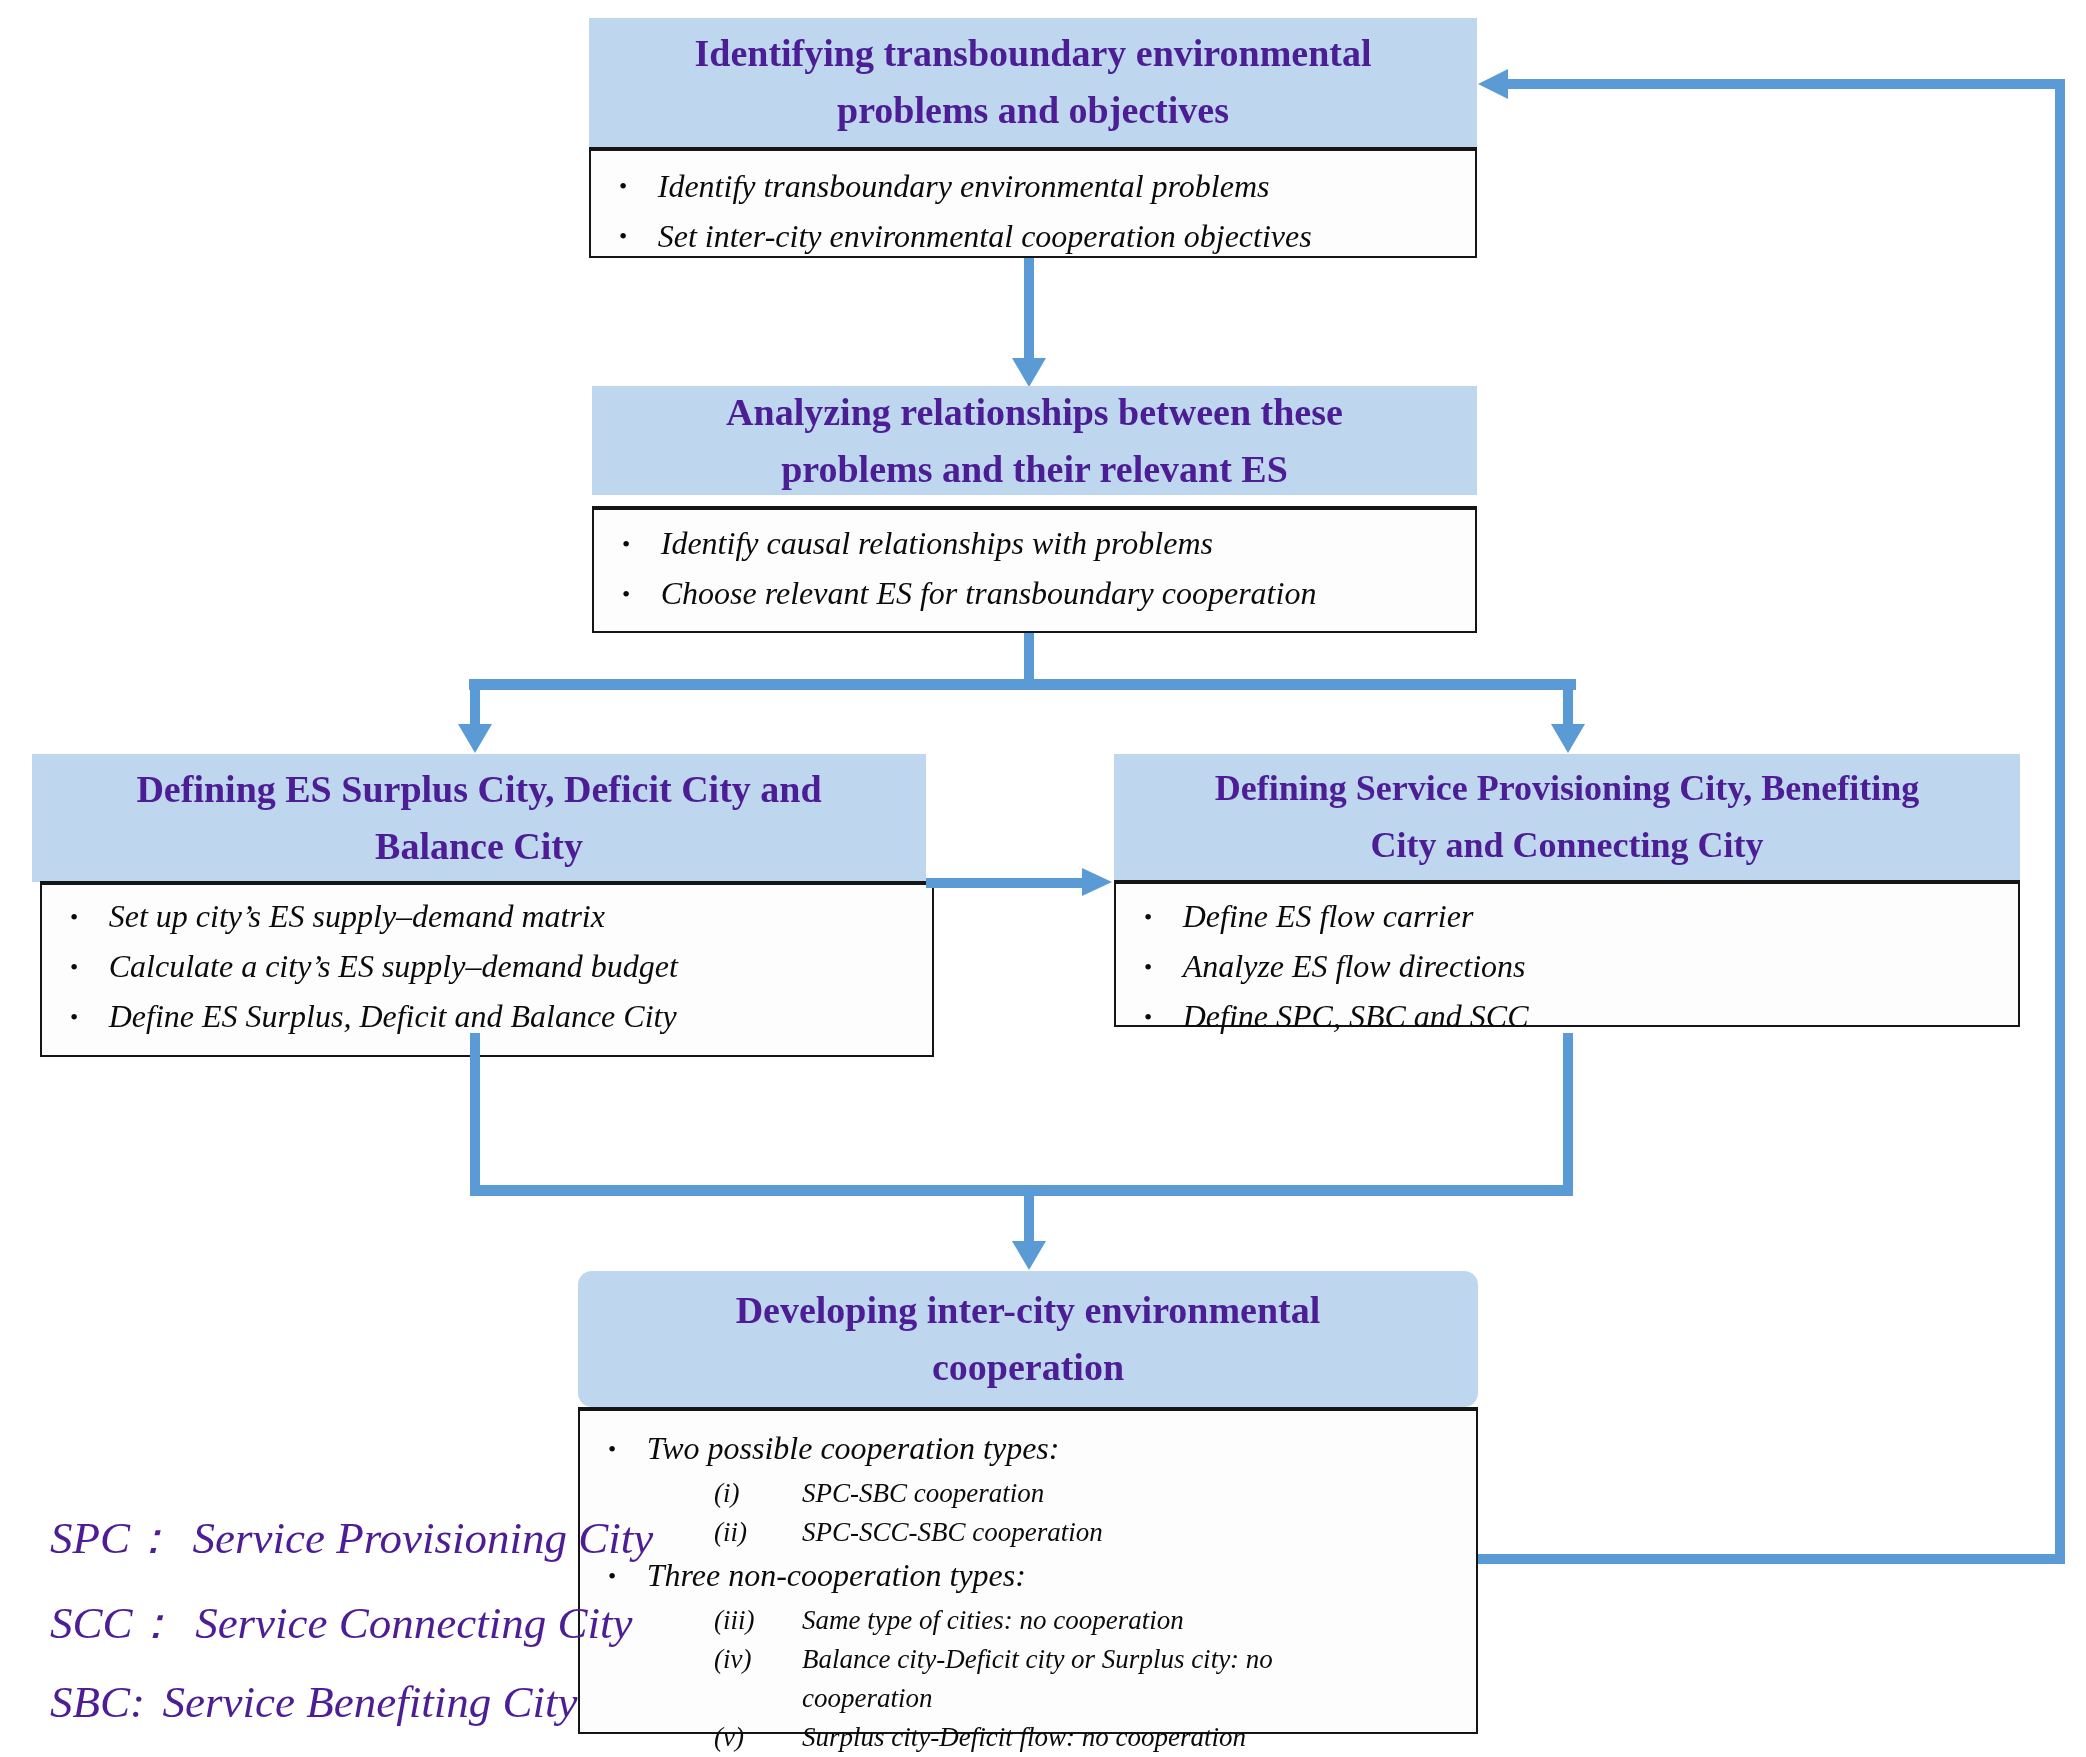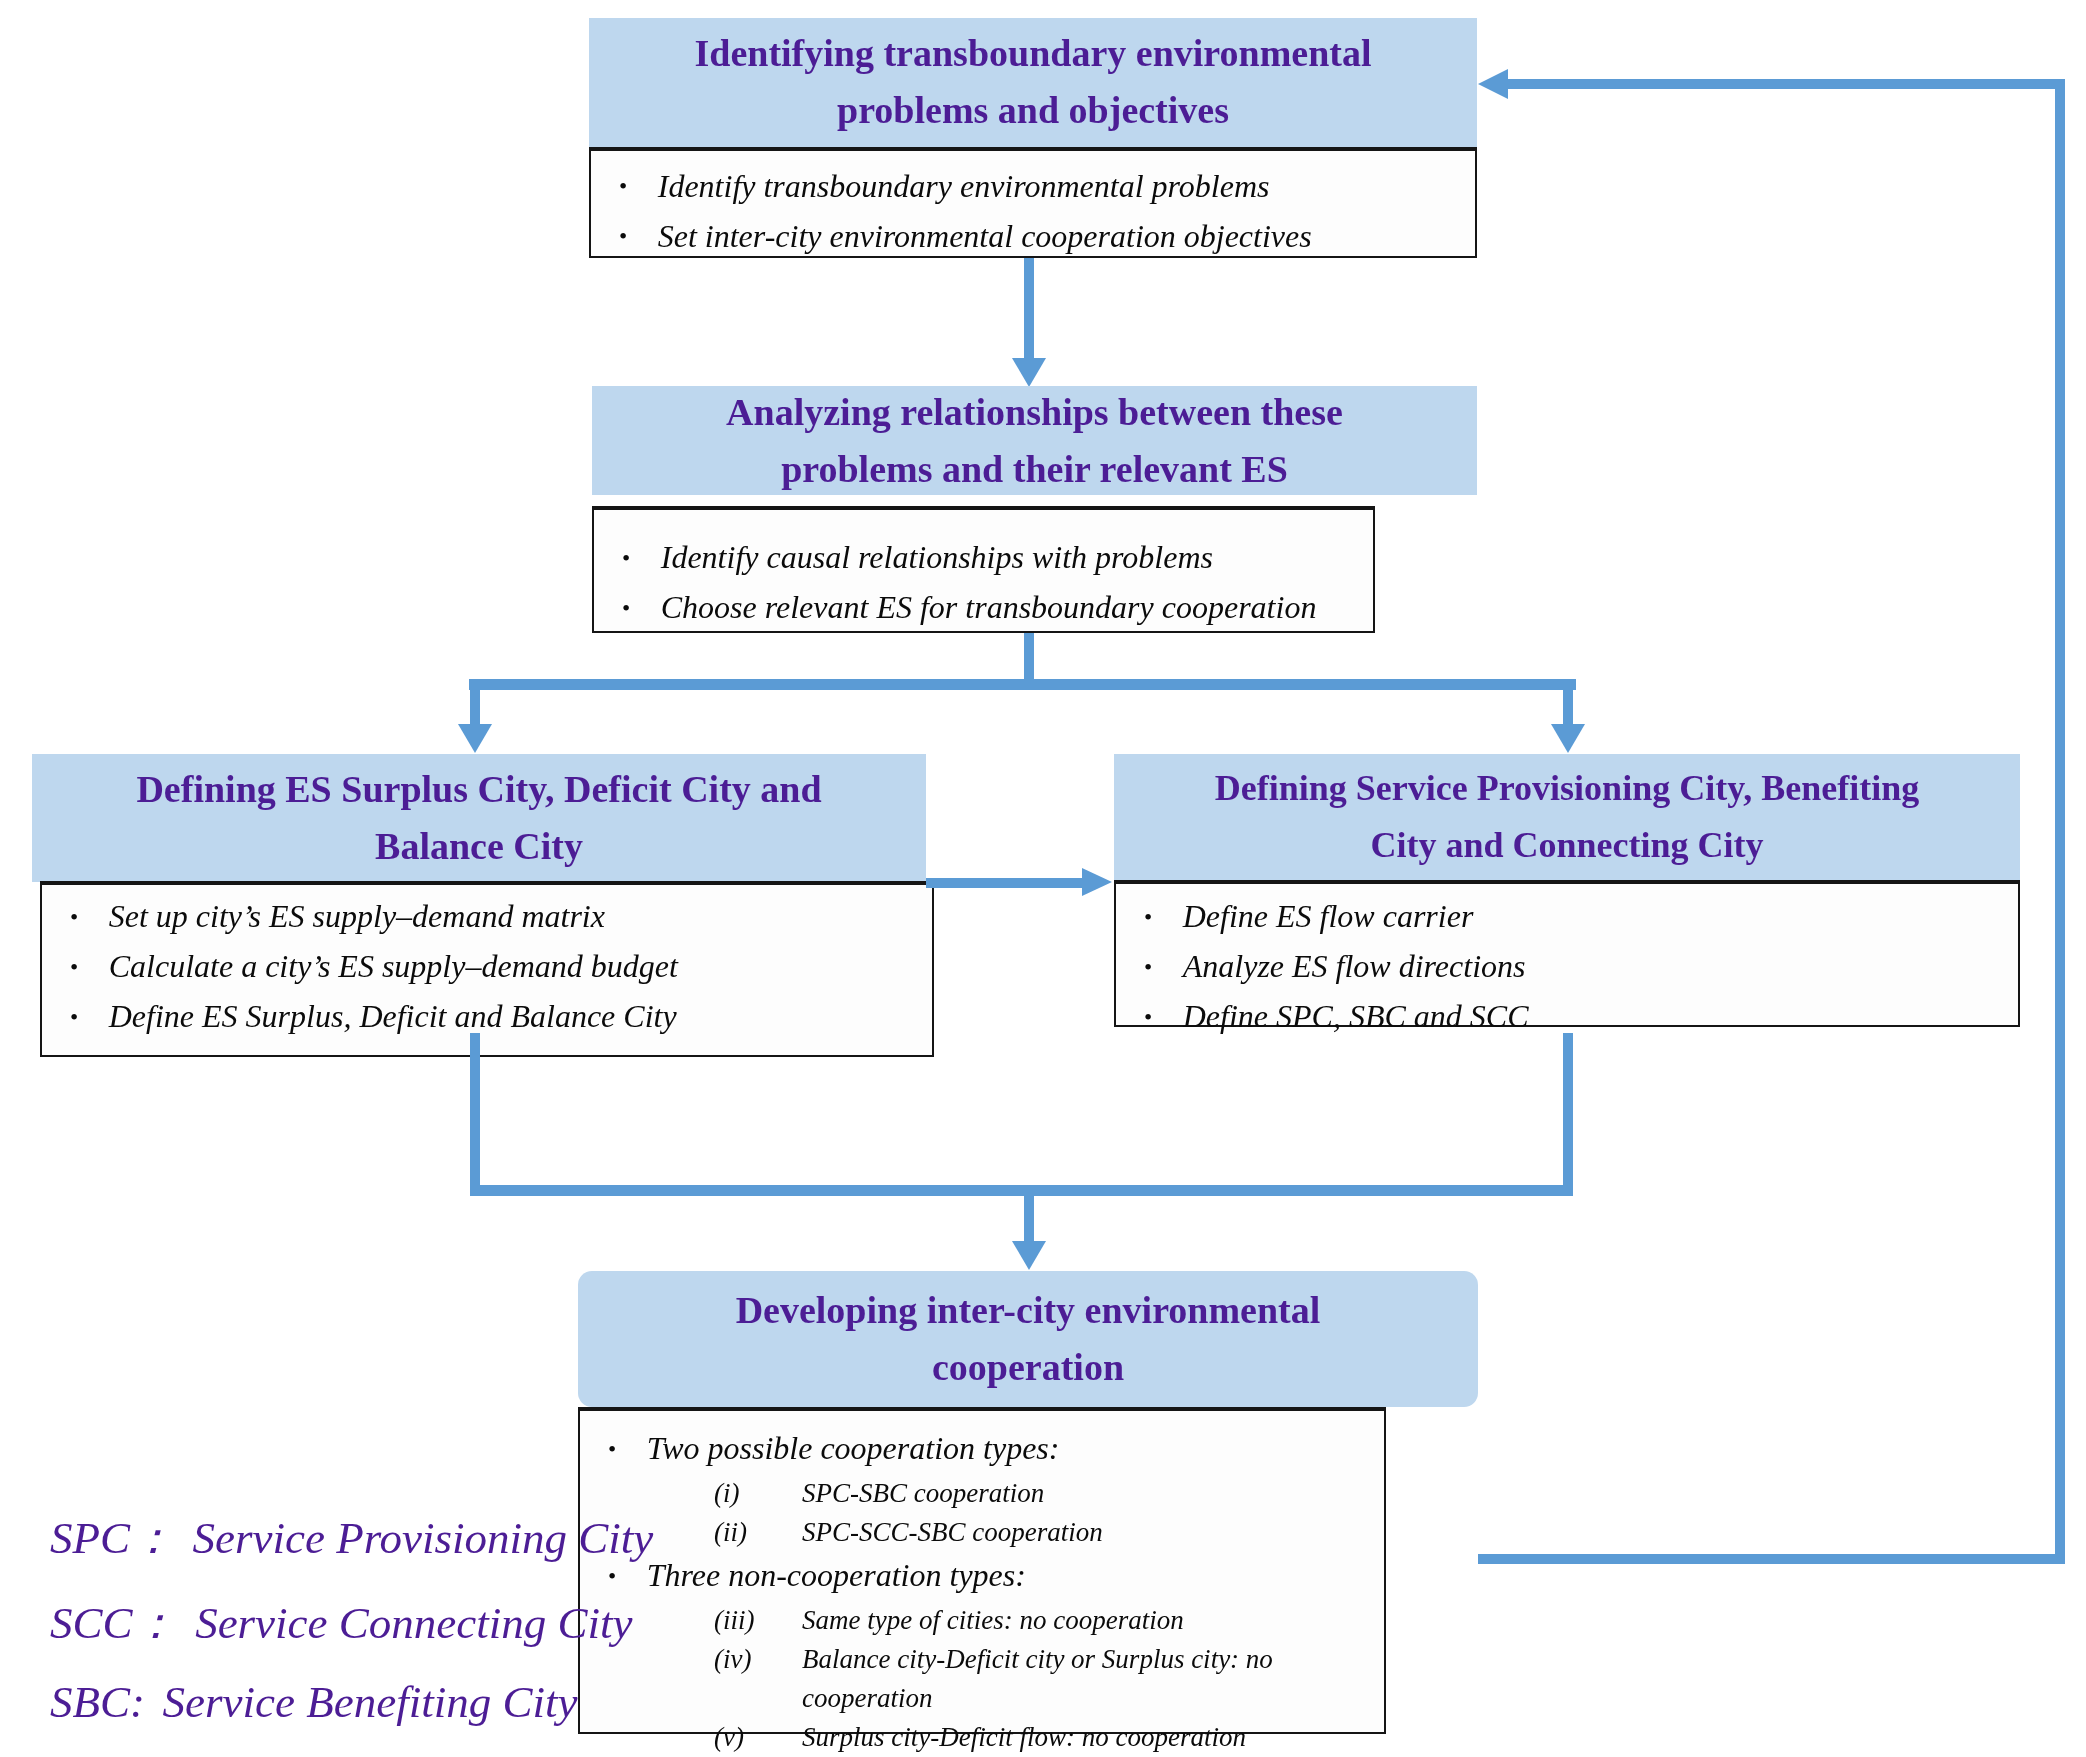--- a/index.html
+++ b/index.html
@@ -54,21 +54,21 @@
     <div class="b">Set inter-city environmental cooperation objectives</div>
   </div>
 
   <div class="shaft" style="left:1024px;top:258px;width:10px;height:101px;"></div>
   <div class="tri down" style="left:1012px;top:358px;"></div>
 
   <div class="hdr" style="left:592px;top:386px;width:885px;height:109px;">
     <div>Analyzing relationships between these</div>
     <div>problems and their relevant ES</div>
   </div>
-  <div class="bod" style="left:592px;top:506px;width:783px;height:127px;padding-top:24px;">
+  <div class="bod" style="left:592px;top:506px;width:885px;height:127px;padding-top:10px;">
     <div class="b">Identify causal relationships with problems</div>
     <div class="b">Choose relevant ES for transboundary cooperation</div>
   </div>
 
   <div class="shaft" style="left:1024px;top:633px;width:10px;height:47px;"></div>
   <div class="shaft" style="left:469px;top:679px;width:1107px;height:10.6px;"></div>
   <div class="shaft" style="left:470px;top:690px;width:10px;height:34px;"></div>
   <div class="tri down" style="left:458px;top:724px;"></div>
   <div class="shaft" style="left:1563px;top:690px;width:10px;height:34px;"></div>
   <div class="tri down" style="left:1551px;top:724px;"></div>
@@ -99,21 +99,21 @@
   <div class="shaft" style="left:470px;top:1033px;width:10px;height:152px;"></div>
   <div class="shaft" style="left:1563px;top:1033px;width:10px;height:152px;"></div>
   <div class="shaft" style="left:470px;top:1185px;width:1103px;height:10.6px;"></div>
   <div class="shaft" style="left:1024px;top:1195px;width:10px;height:47px;"></div>
   <div class="tri down" style="left:1012px;top:1241px;"></div>
 
   <div class="hdr" style="left:578px;top:1271px;width:900px;height:136px;border-radius:14px;">
     <div>Developing inter-city environmental</div>
     <div>cooperation</div>
   </div>
-  <div class="bod" style="left:578px;top:1407px;width:808px;height:327px;padding-top:14px;">
+  <div class="bod" style="left:578px;top:1407px;width:900px;height:327px;padding-top:14px;">
     <div class="b b5">Two possible cooperation types:</div>
     <div class="sub">
       <span class="mk">(i)</span>
       <span class="tx">SPC-SBC cooperation</span>
     </div>
     <div class="sub">
       <span class="mk">(ii)</span>
       <span class="tx">SPC-SCC-SBC cooperation</span>
     </div>
     <div class="b b5">Three non-cooperation types:</div>

